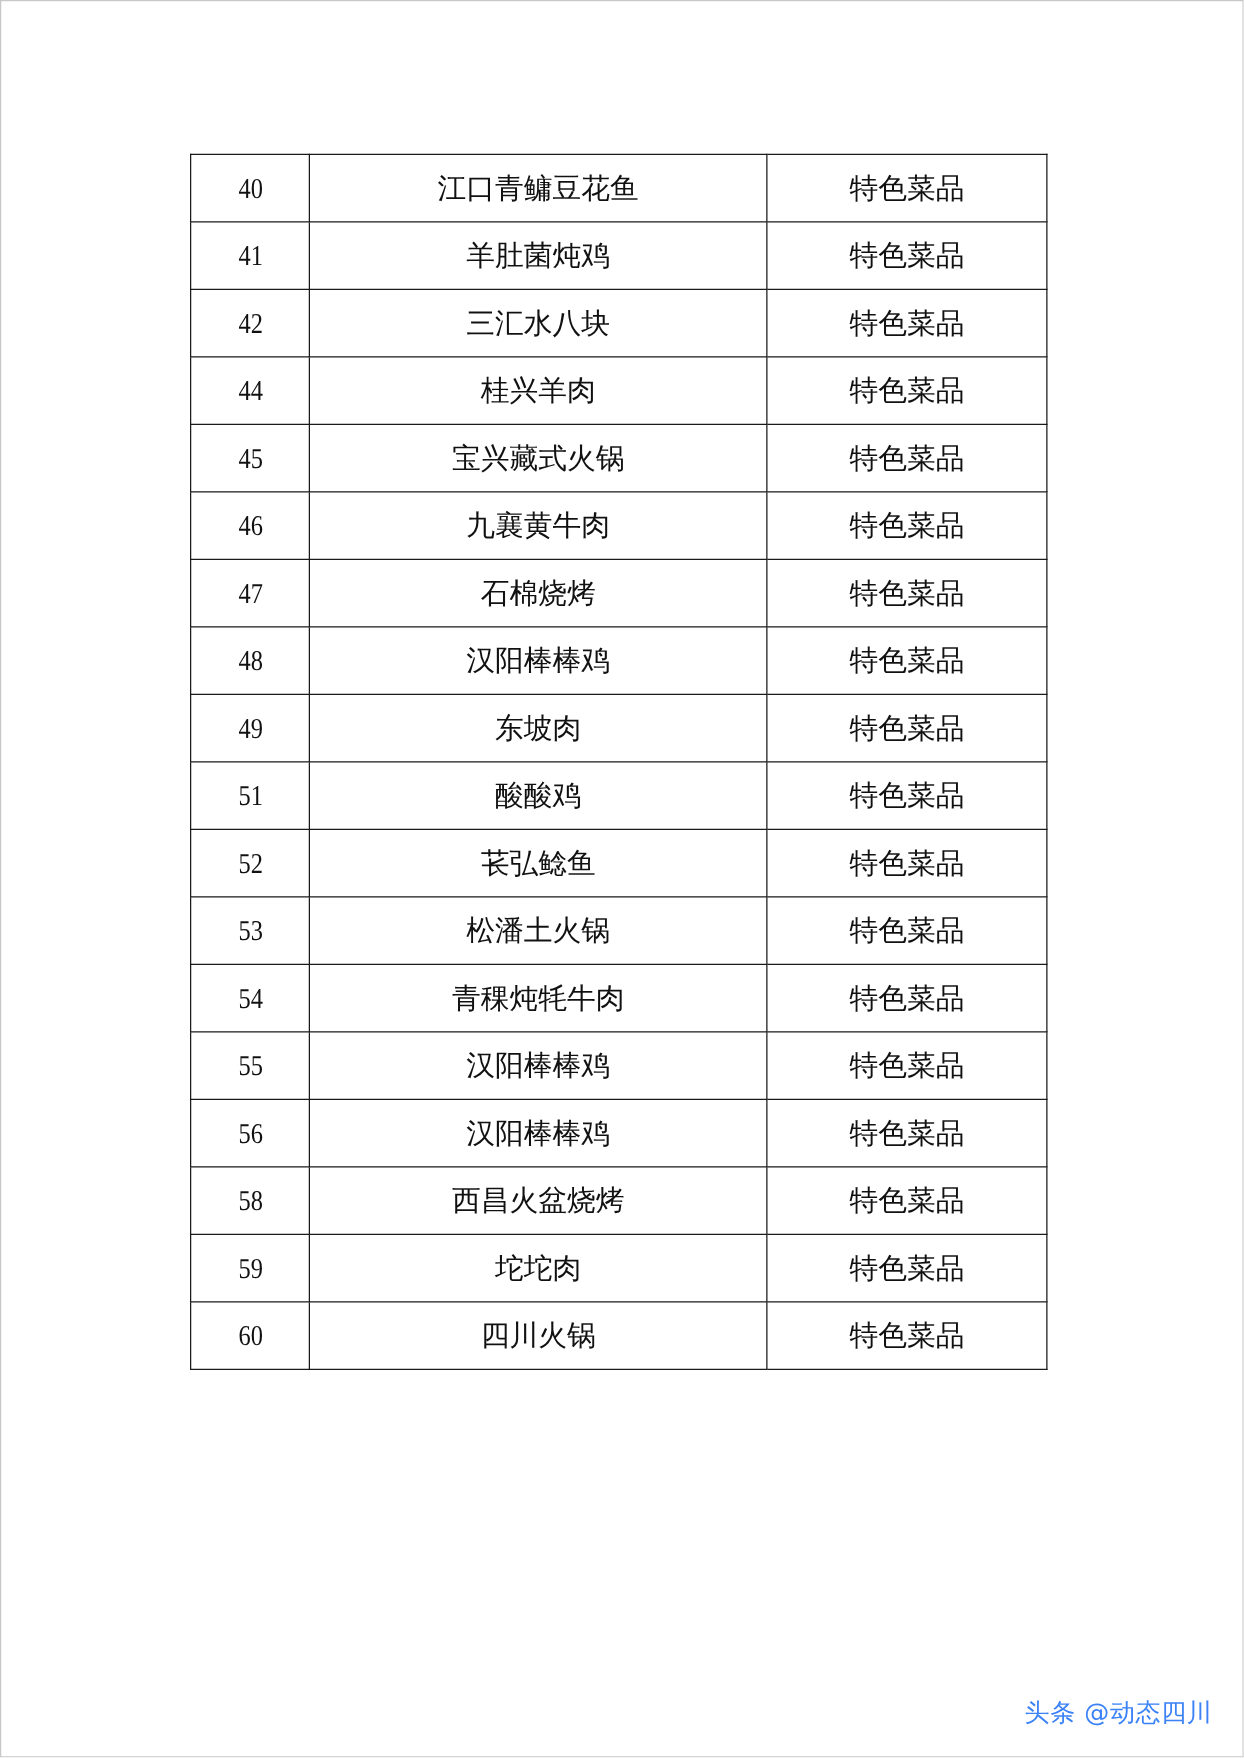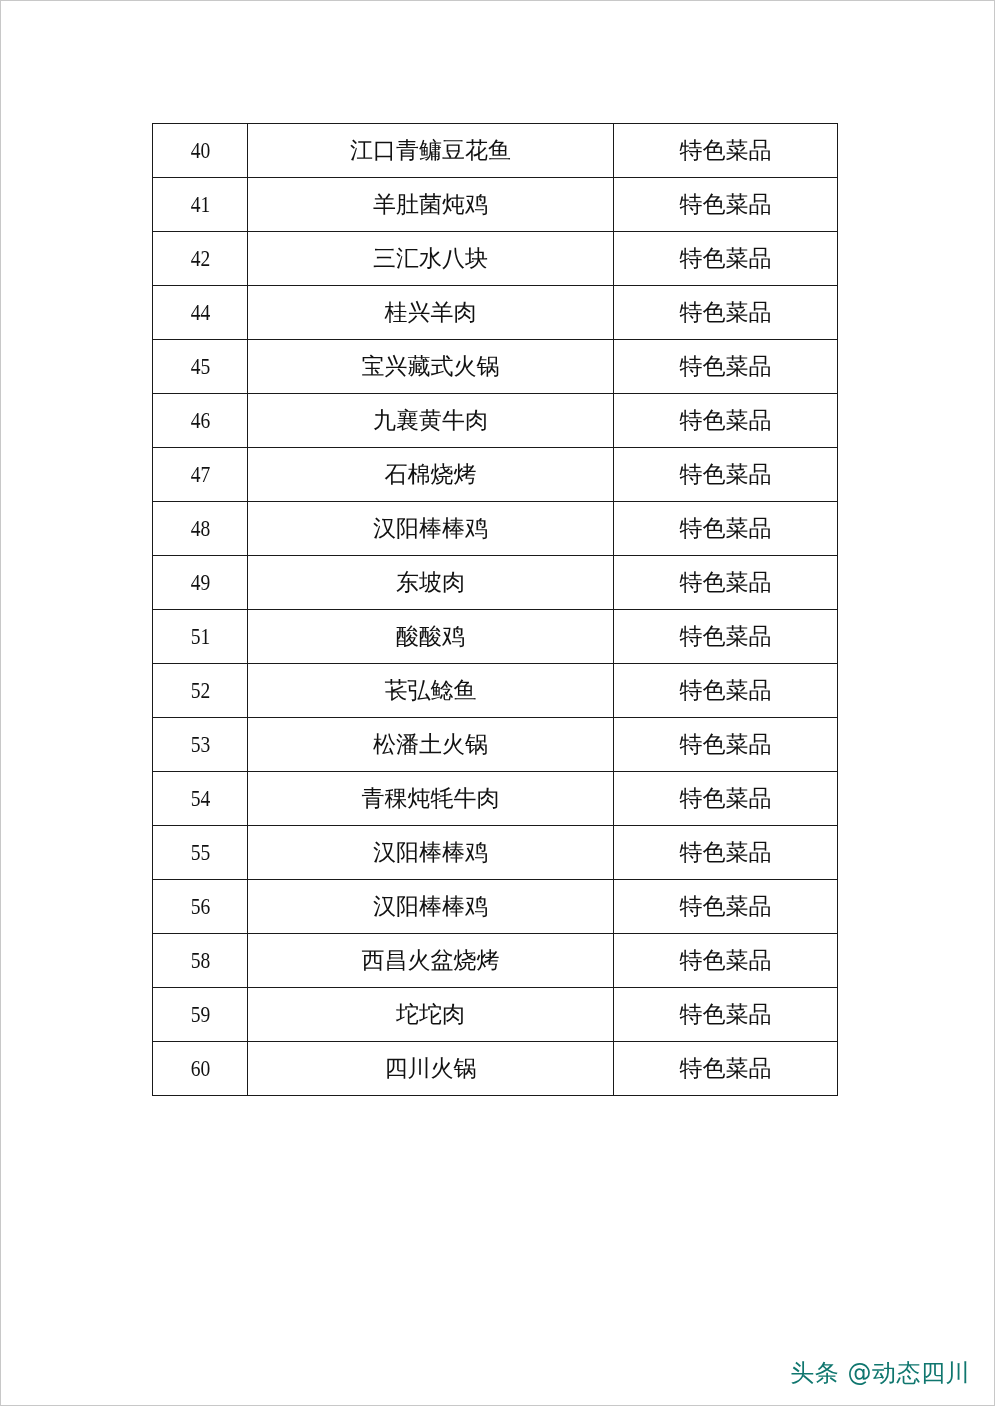--- a/index.html
+++ b/index.html
@@ -62,22 +62,22 @@
     td.col-cat {
       width: 223px;
       font-family: "DejaVu Sans", sans-serif;
       font-weight: 500;
     }
     .watermark {
       position: absolute;
       right: 24px;
       top: 1356px;
       font-family: "DejaVu Sans", sans-serif;
-      font-size: 24px;
-      color: #0f766e;
+      font-size: 20px;
+      color: #3b82f6;
       text-shadow: 1px 1px 0 #ffffff, -1px 0 0 #ffffff;
       letter-spacing: 0.5px;
     }
   </style>
 </head>
 <body>
 
 <div class="page">
   <table class="dish-table">
     <tbody id="table-body">

